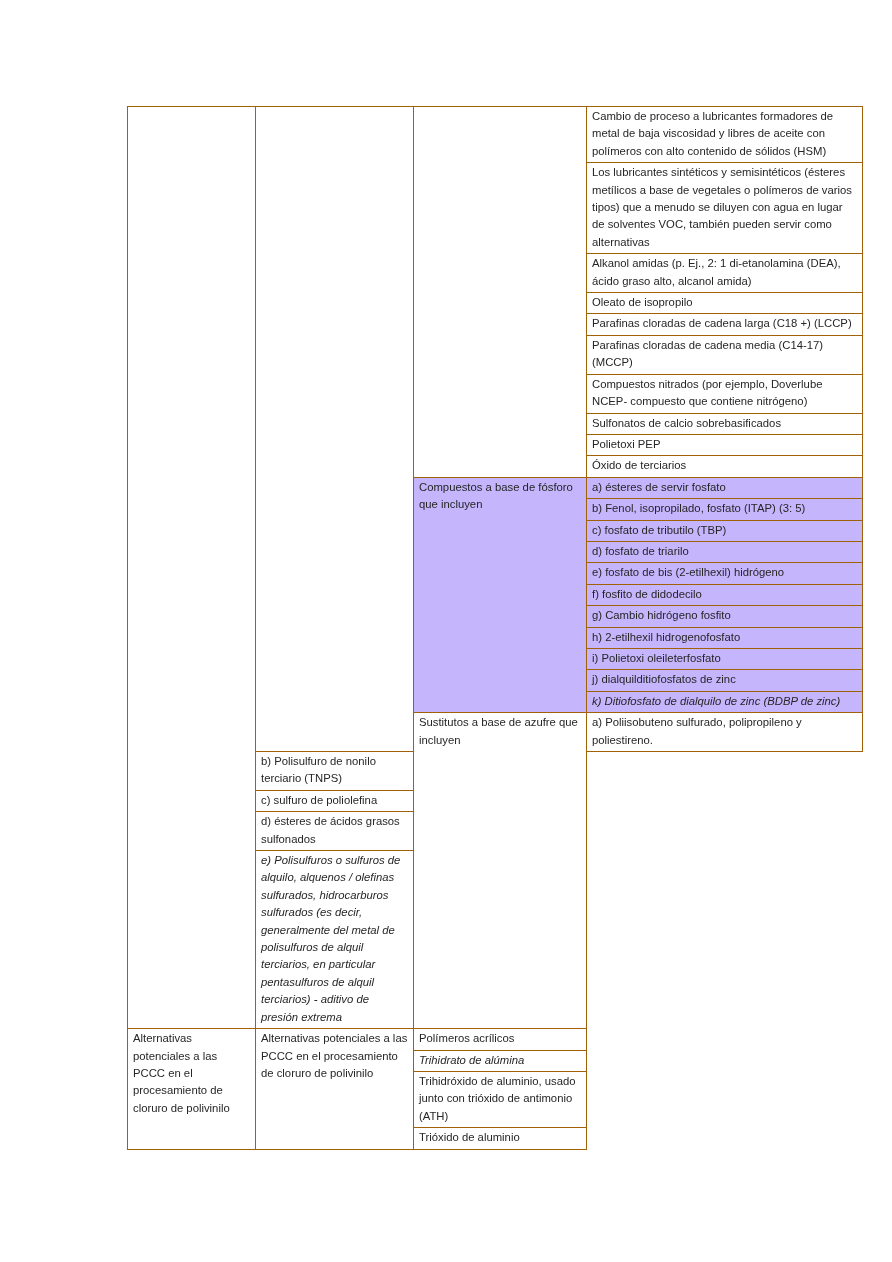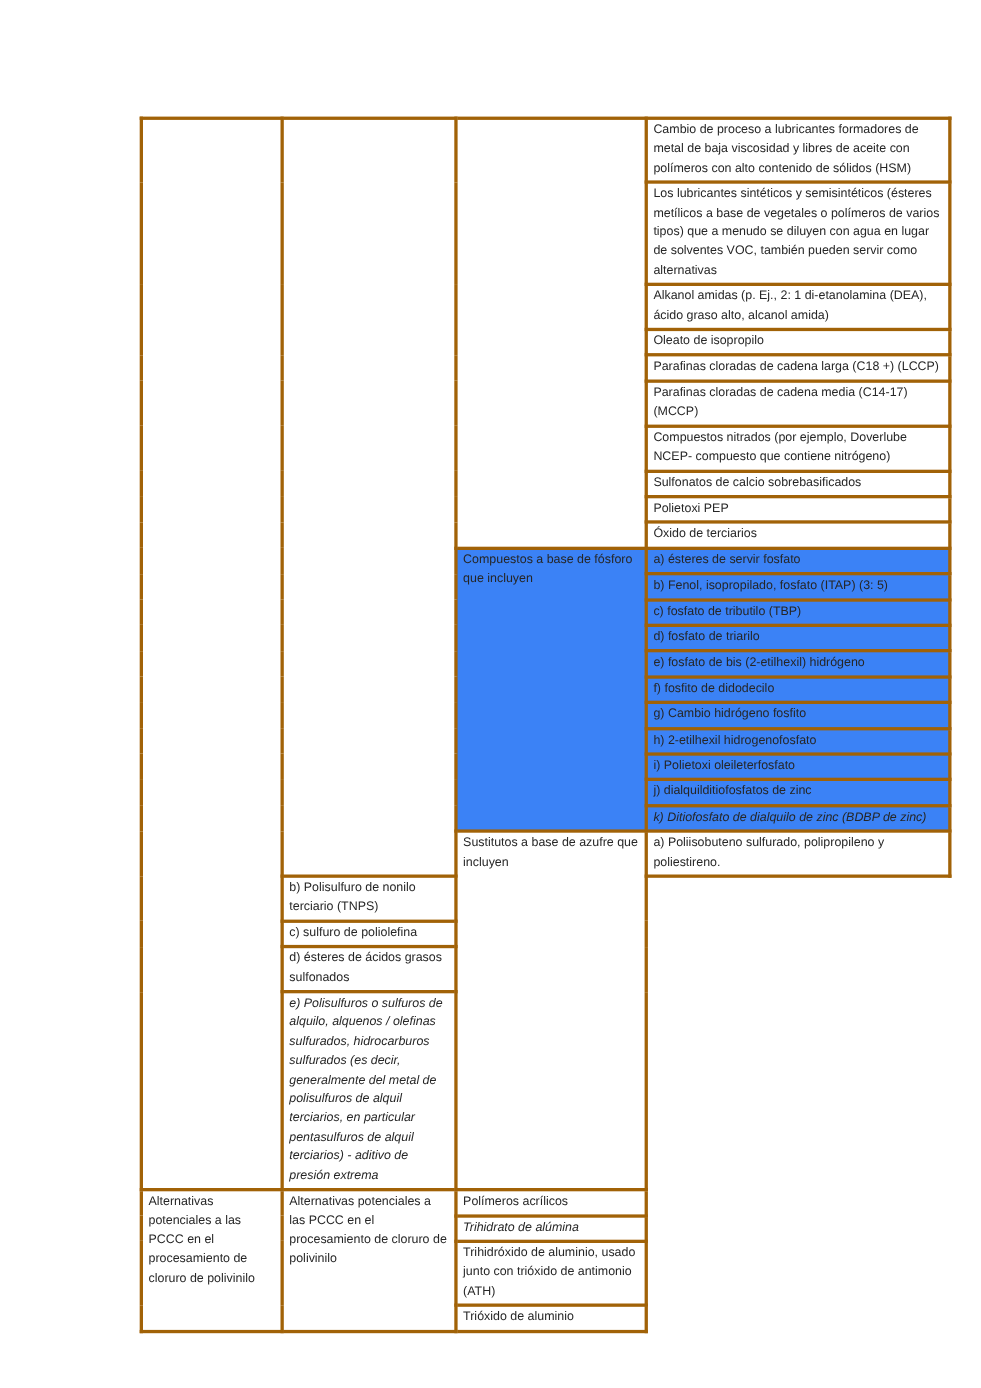--- a/index.html
+++ b/index.html
@@ -27,21 +27,21 @@
   table.doc-table {
     position: absolute;
     left: 127px;
     top: 106px;
     width: 735px;
     border-collapse: collapse;
     table-layout: fixed;
   }
 
   table.doc-table td {
-    border: 3px solid #a16207;
+    border: 1px solid #a16207;
     vertical-align: top;
     font-size: 11.3px;
     line-height: 17.4px;
     padding: 1px 5px 2px 5px;
     color: #262626;
     word-wrap: break-word;
   }
 
   
   col.c1 { width: 128px; }
@@ -56,21 +56,21 @@
   }
   td.label-top {
     vertical-align: top;
     padding: 8px 6px 2px 6px;
   }
 
   
   td.empty { padding: 0; }
 
   
-  td.tint { background: #3b82f6; }
+  td.tint { background: #c4b5fd; }
 
   
   td.rule-top { border-top: 2px solid #808080; }
   td.rule-bottom { border-bottom: 2px solid #808080; font-style: italic; }
 
   
   td.pad-top { padding-top: 15px; padding-bottom: 3px; }
 </style>
 </head>
 <body>

